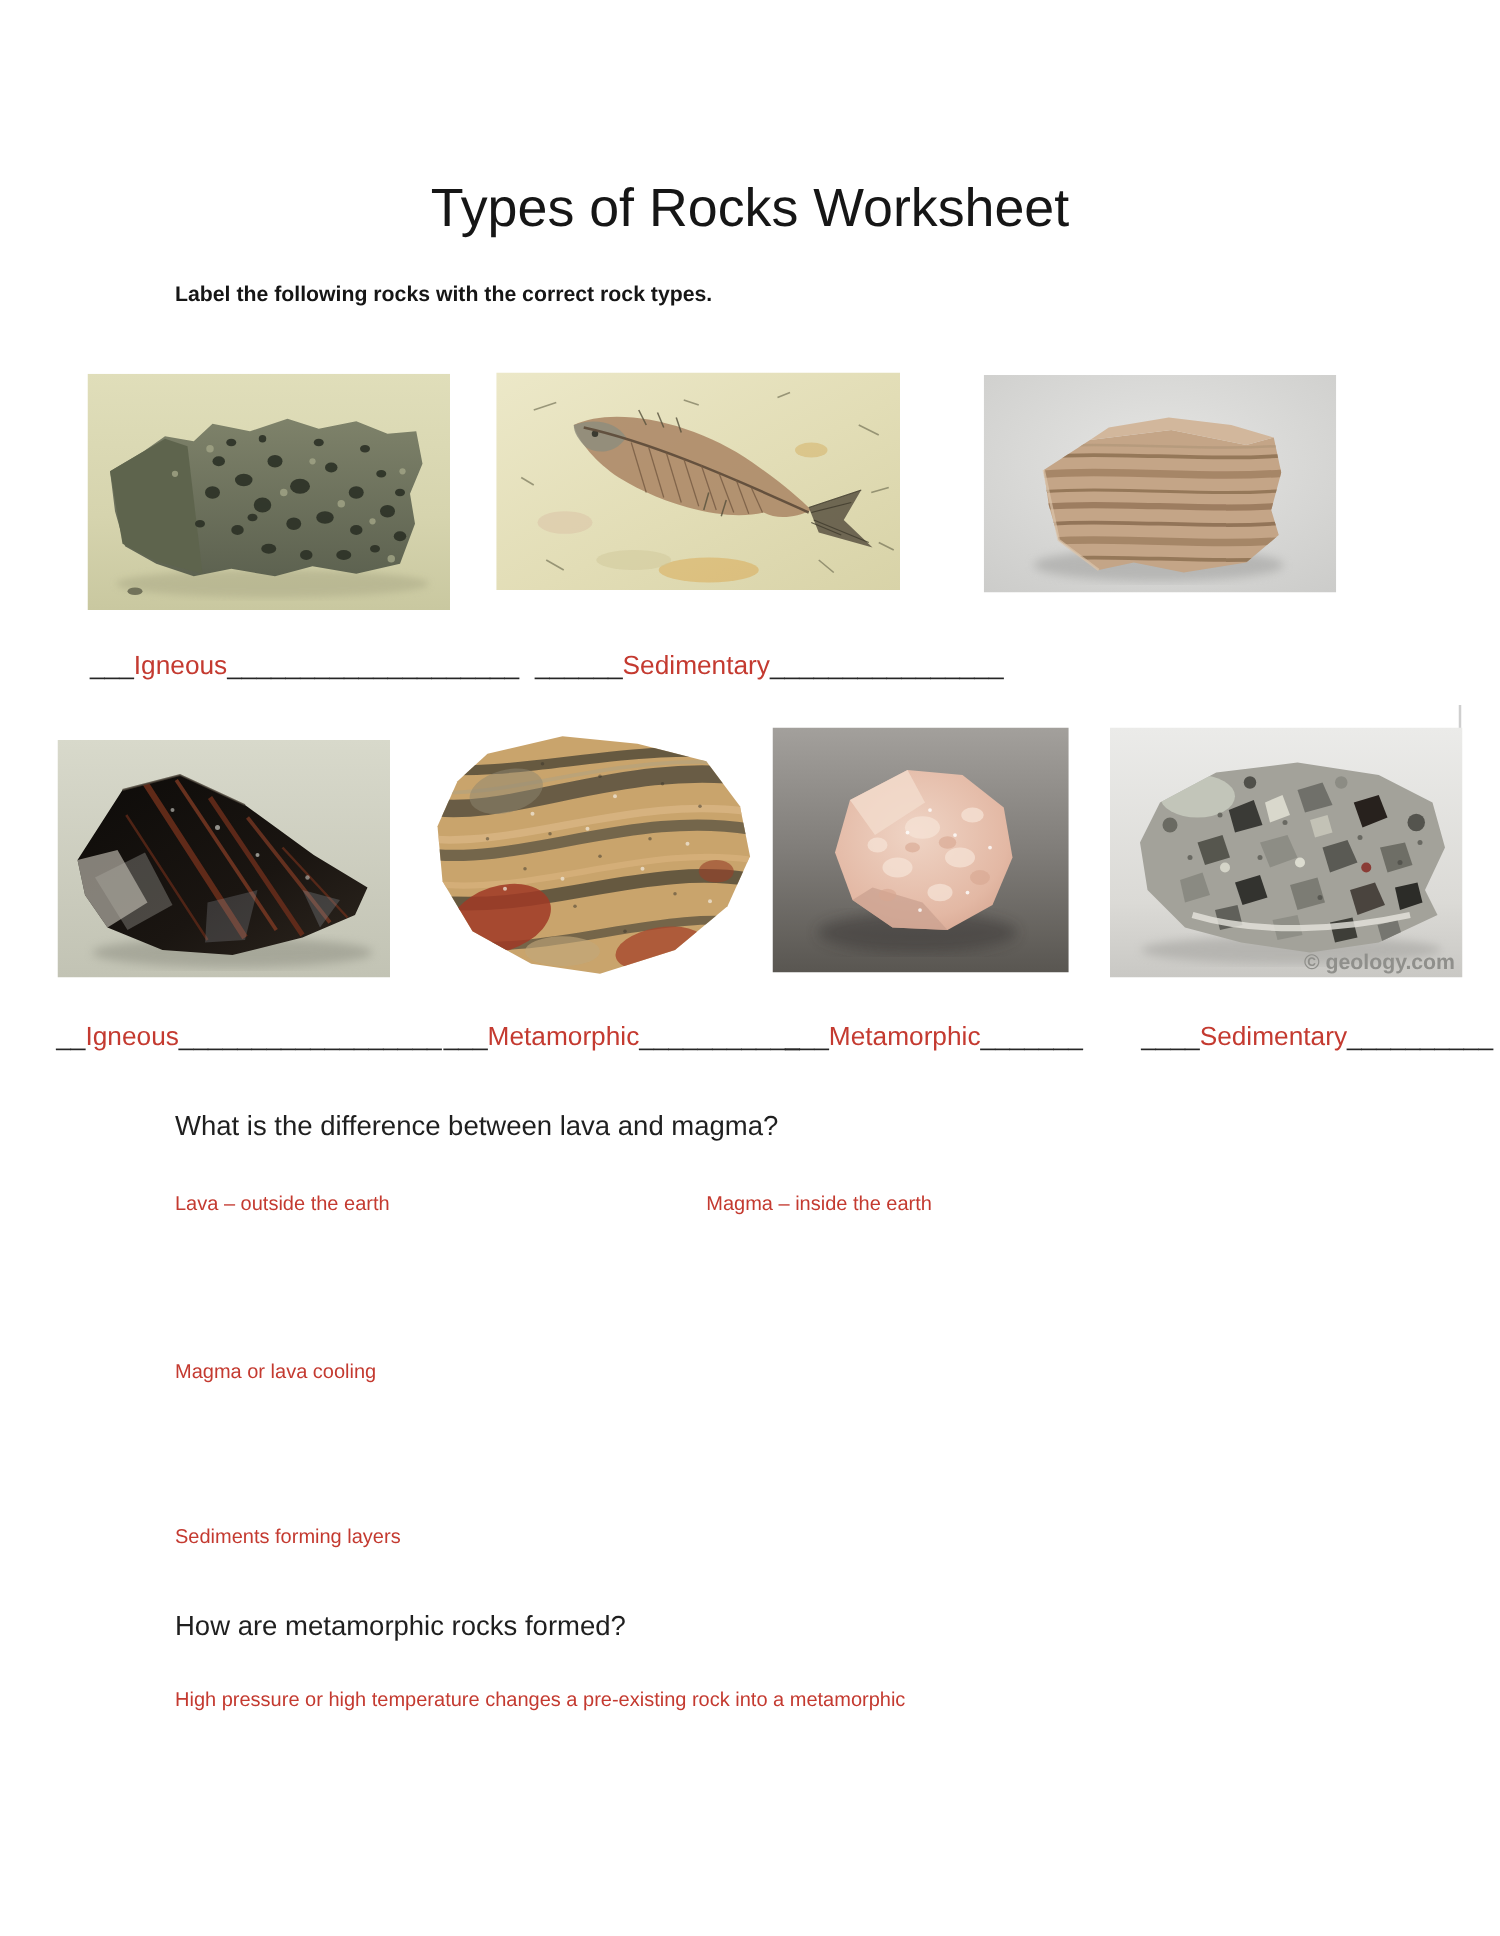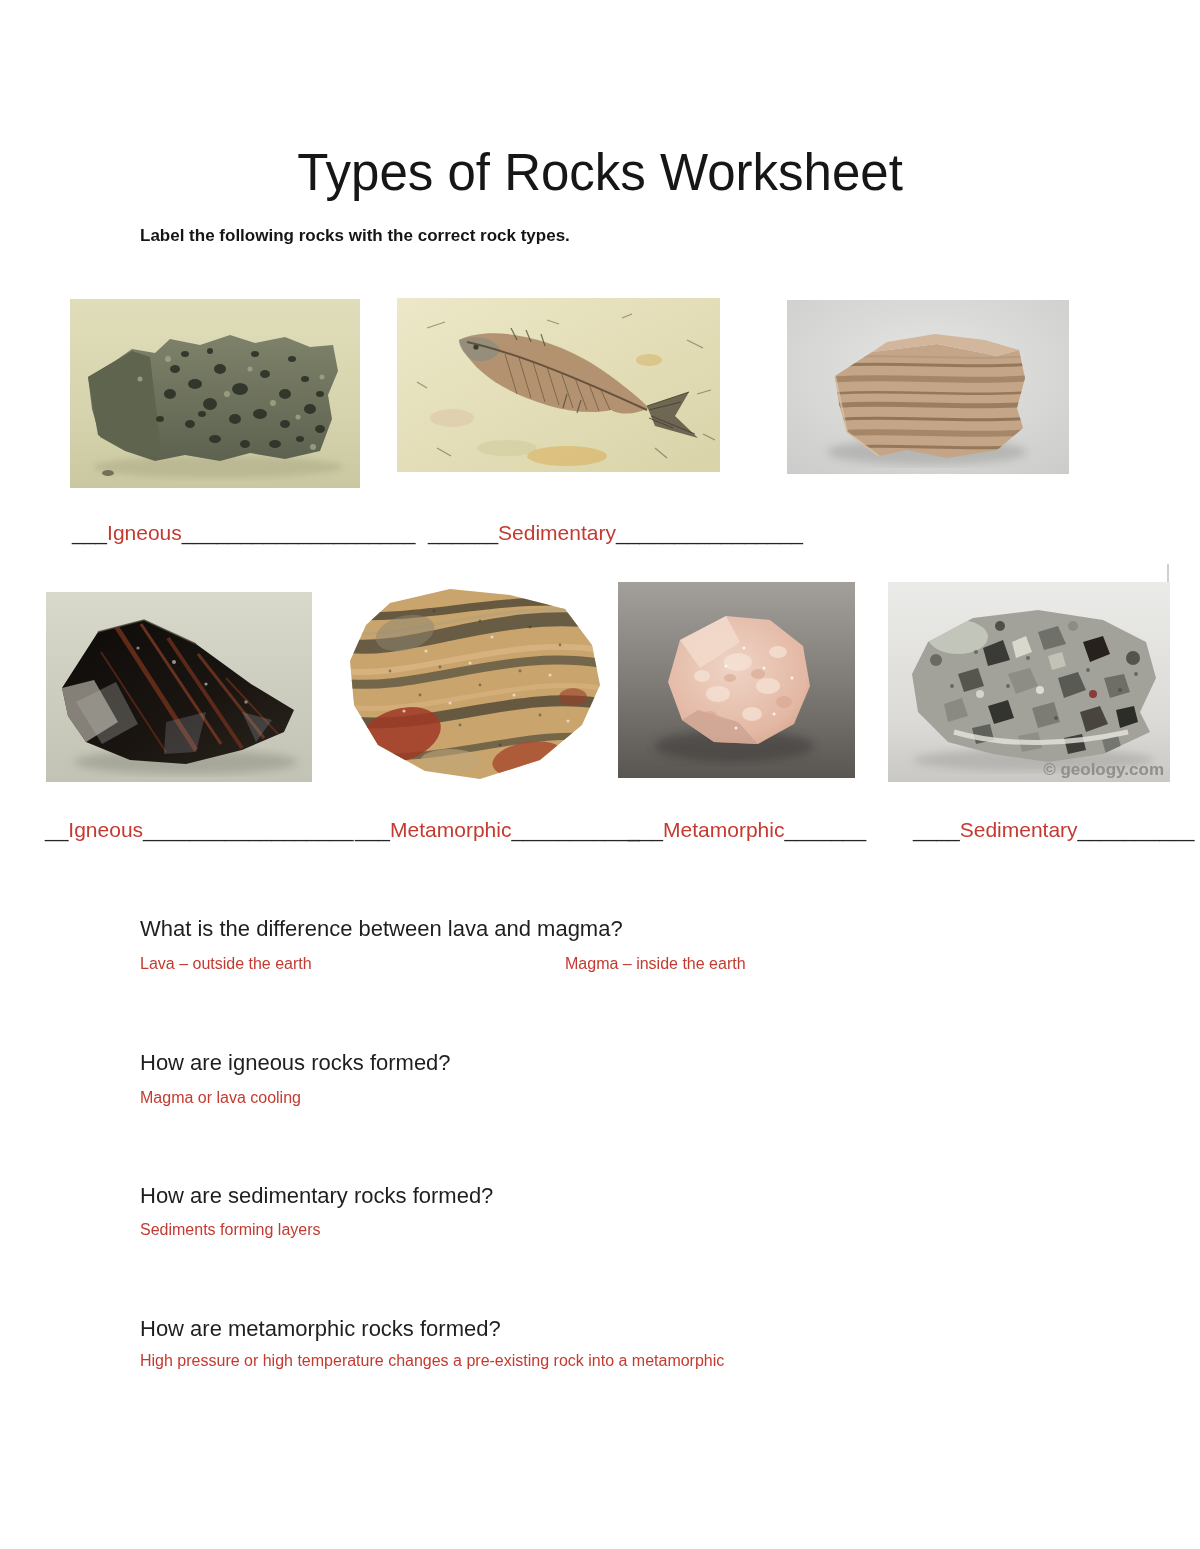--- a/index.html
+++ b/index.html
@@ -6,26 +6,26 @@
   html,body{margin:0;padding:0;background:#ffffff;}
   body{font-family:"Liberation Sans", sans-serif;}
   #page{position:relative;width:1200px;height:1549px;background:#ffffff;overflow:hidden;}
   .abs{position:absolute;}
   figure{margin:0;padding:0;line-height:0;}
   .photo{position:absolute;}
   .photo svg{display:block;}
   #header-line{left:140px;top:70px;font-size:21px;color:var(--ink);white-space:nowrap;}
   #header-line .blank{color:var(--blank);}
   #header-line .key{color:var(--red);}
-  #page-title{left:0;top:143px;width:1200px;text-align:center;font-size:51px;color:#161616;}
+  #page-title{left:0;top:143px;width:1200px;text-align:center;font-size:43px;color:#161616;}
   #instruction{left:140px;top:226px;font-size:17px;font-weight:bold;color:#161616;}
   .ansline{position:absolute;font-size:21px;white-space:nowrap;}
   .ansline .blank{color:var(--blank);}
   .ansline .word{color:var(--red);}
-  .qline{position:absolute;left:140px;font-size:22px;color:var(--ink);white-space:nowrap;margin-top:28px;}
+  .qline{position:absolute;left:140px;font-size:22px;color:var(--ink);white-space:nowrap;}
   .aline{position:absolute;font-size:16px;color:var(--red);white-space:nowrap;}
   #artifact-line{left:1167px;top:564px;width:2px;height:20px;background:#cfcfcf;}
 </style>
 </head>
 <body>
 
 <div id="page">
 
 
   <div class="abs" id="page-title">Types of Rocks Worksheet</div>
@@ -399,22 +399,20 @@
     <span class="blank">___</span><span class="word">Metamorphic</span><span class="blank">_______</span>
   </div>
   <div class="ansline" style="left:913px;top:818px">
     <span class="blank">____</span><span class="word">Sedimentary</span><span class="blank">__________</span>
   </div>
 
   <div class="qline" style="top:888px">What is the difference between lava and magma?</div>
   <div class="aline" style="left:140px;top:955px">Lava – outside the earth</div>
   <div class="aline" style="left:565px;top:955px">Magma – inside the earth</div>
 
-  <div class="qline" style="top:1022px">How are igneous rocks formed?</div>
   <div class="aline" style="left:140px;top:1089px">Magma or lava cooling</div>
 
-  <div class="qline" style="top:1155px">How are sedimentary rocks formed?</div>
   <div class="aline" style="left:140px;top:1221px">Sediments forming layers</div>
 
   <div class="qline" style="top:1288px">How are metamorphic rocks formed?</div>
   <div class="aline" style="left:140px;top:1352px">High pressure or high temperature changes a pre-existing rock into a metamorphic</div>
 
 </div>
 
 </body></html>

